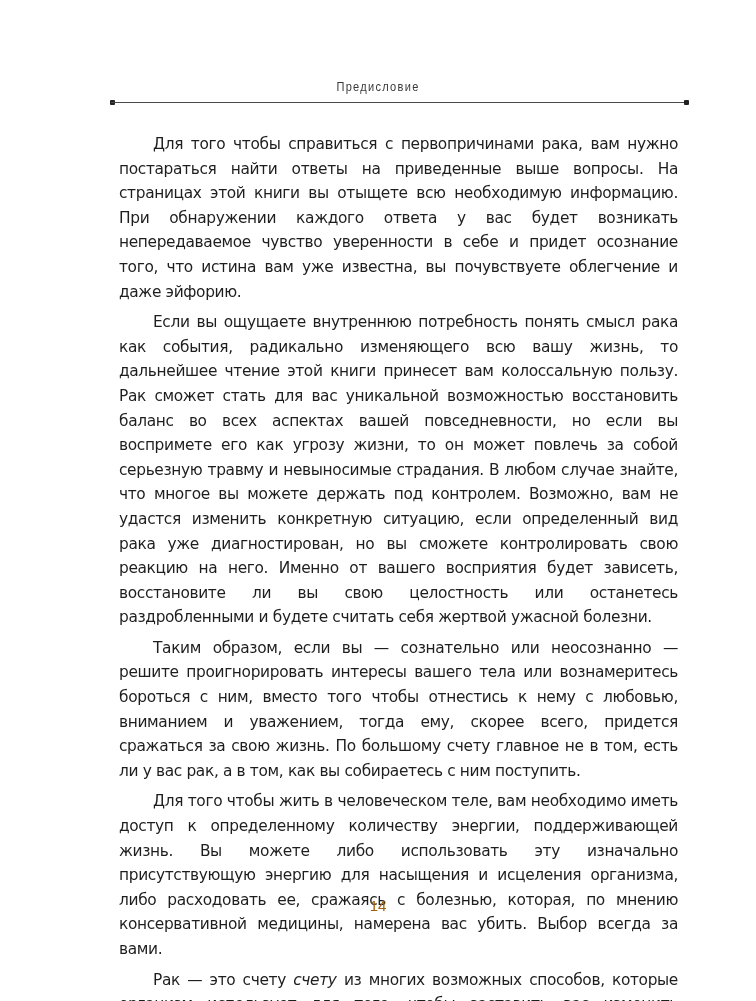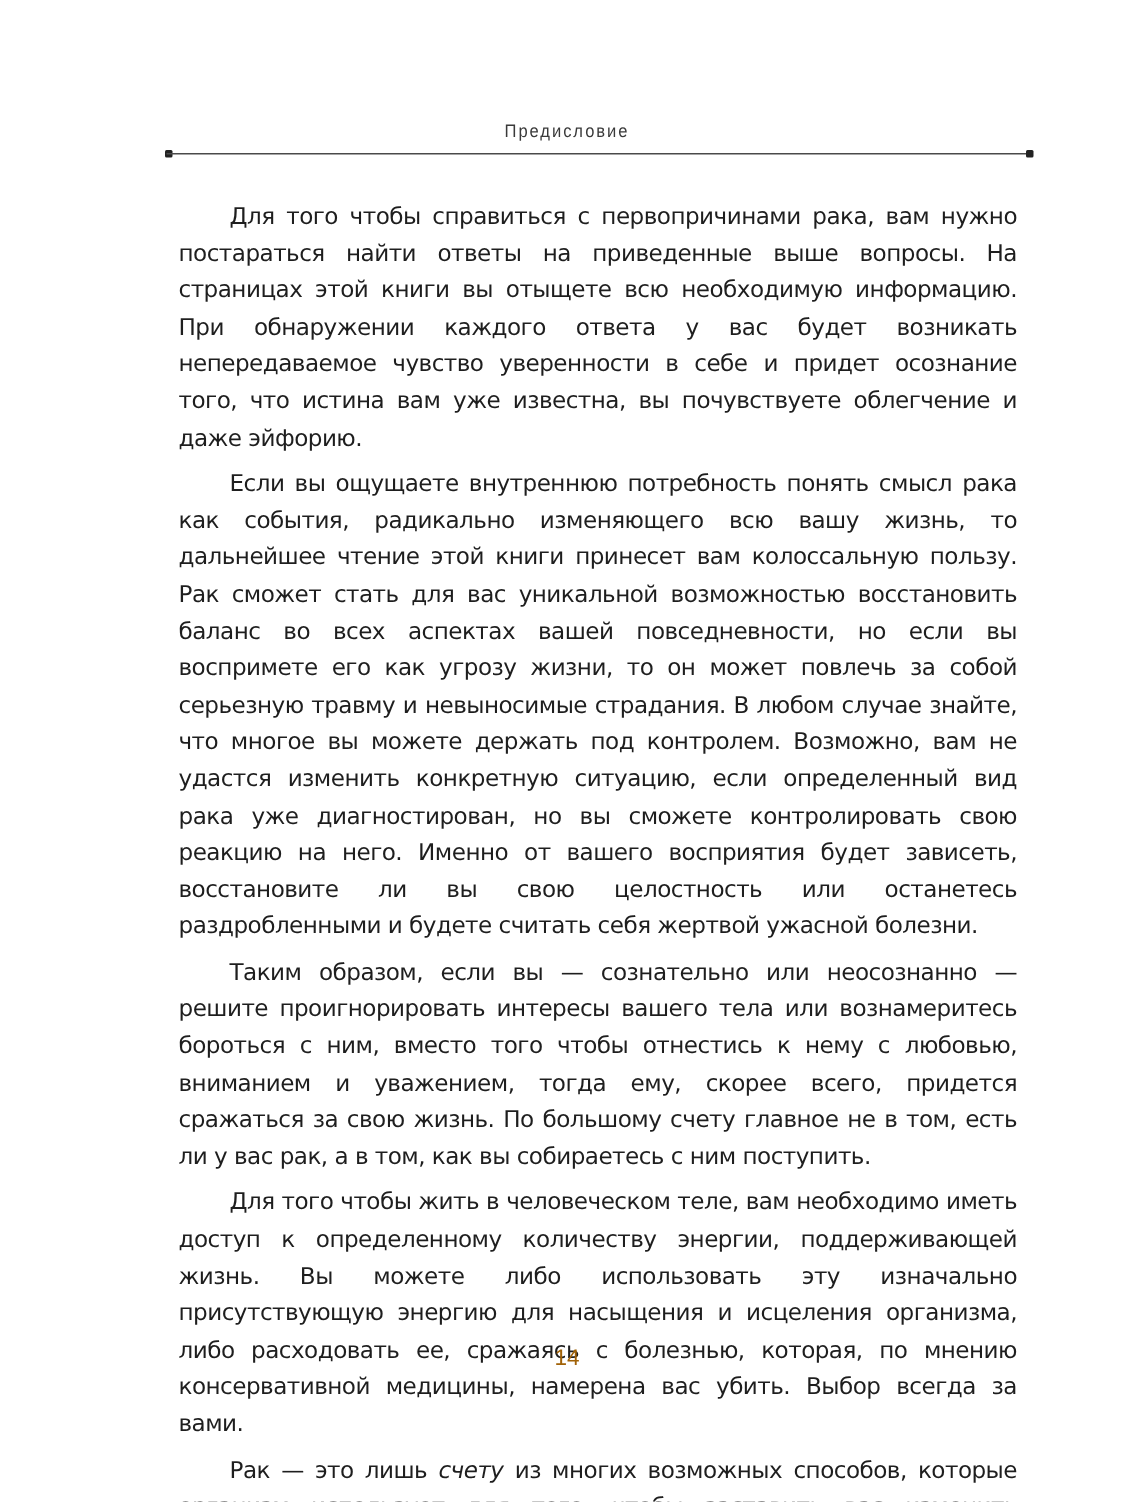--- a/index.html
+++ b/index.html
@@ -82,17 +82,17 @@
   <div class="running-head">Предисловие</div>
   <div class="rule-dot left"></div>
   <div class="header-rule"></div>
   <div class="rule-dot right"></div>
 
   <div class="body-text">
     <p>Для того чтобы справиться с первопричинами рака, вам нужно постараться найти ответы на приведенные выше вопросы. На страницах этой книги вы отыщете всю необходимую информацию. При обнаружении каждого ответа у вас будет возникать непередаваемое чувство уверенности в себе и придет осознание того, что истина вам уже известна, вы почувствуете облегчение и даже эйфорию.</p>
     <p>Если вы ощущаете внутреннюю потребность понять смысл рака как события, радикально изменяющего всю вашу жизнь, то дальнейшее чтение этой книги принесет вам колоссальную пользу. Рак сможет стать для вас уникальной возможностью восстановить баланс во всех аспектах вашей повседневности, но если вы воспримете его как угрозу жизни, то он может повлечь за собой серьезную травму и невыносимые страдания. В любом случае знайте, что многое вы можете держать под контролем. Возможно, вам не удастся изменить конкретную ситуацию, если определенный вид рака уже диагностирован, но вы сможете контролировать свою реакцию на него. Именно от вашего восприятия будет зависеть, восстановите ли вы свою целостность или останетесь раздробленными и будете считать себя жертвой ужасной болезни.</p>
     <p>Таким образом, если вы — сознательно или неосознанно — решите проигнорировать интересы вашего тела или вознамеритесь бороться с ним, вместо того чтобы отнестись к нему с любовью, вниманием и уважением, тогда ему, скорее всего, придется сражаться за свою жизнь. По большому счету главное не в том, есть ли у вас рак, а в том, как вы собираетесь с ним поступить.</p>
     <p>Для того чтобы жить в человеческом теле, вам необходимо иметь доступ к определенному количеству энергии, поддерживающей жизнь. Вы можете либо использовать эту изначально присутствующую энергию для насыщения и исцеления организма, либо расходовать ее, сражаясь с болезнью, которая, по мнению консервативной медицины, намерена вас убить. Выбор всегда за вами.</p>
-    <p><span>Рак — это лишь </span><em>счету</em><span> из многих возможных способов, которые организм использует для того, чтобы заставить вас изменить отношение к себе в физическом и духовном плане. Вы можете либо представить рак чем-то ужасным и согласиться тем самым на роль беспомощной жертвы, либо увидеть в нем возможность отстоять себя, свои ценности и уважение к себе. Это не-</span></p>
+    <p><span>Рак — это счету </span><em>счету</em><span> из многих возможных способов, которые организм использует для того, чтобы заставить вас изменить отношение к себе в физическом и духовном плане. Вы можете либо представить рак чем-то ужасным и согласиться тем самым на роль беспомощной жертвы, либо увидеть в нем возможность отстоять себя, свои ценности и уважение к себе. Это не-</span></p>
   </div>
 
   <div class="page-number">14</div>
 </div>
 
 </body></html>

